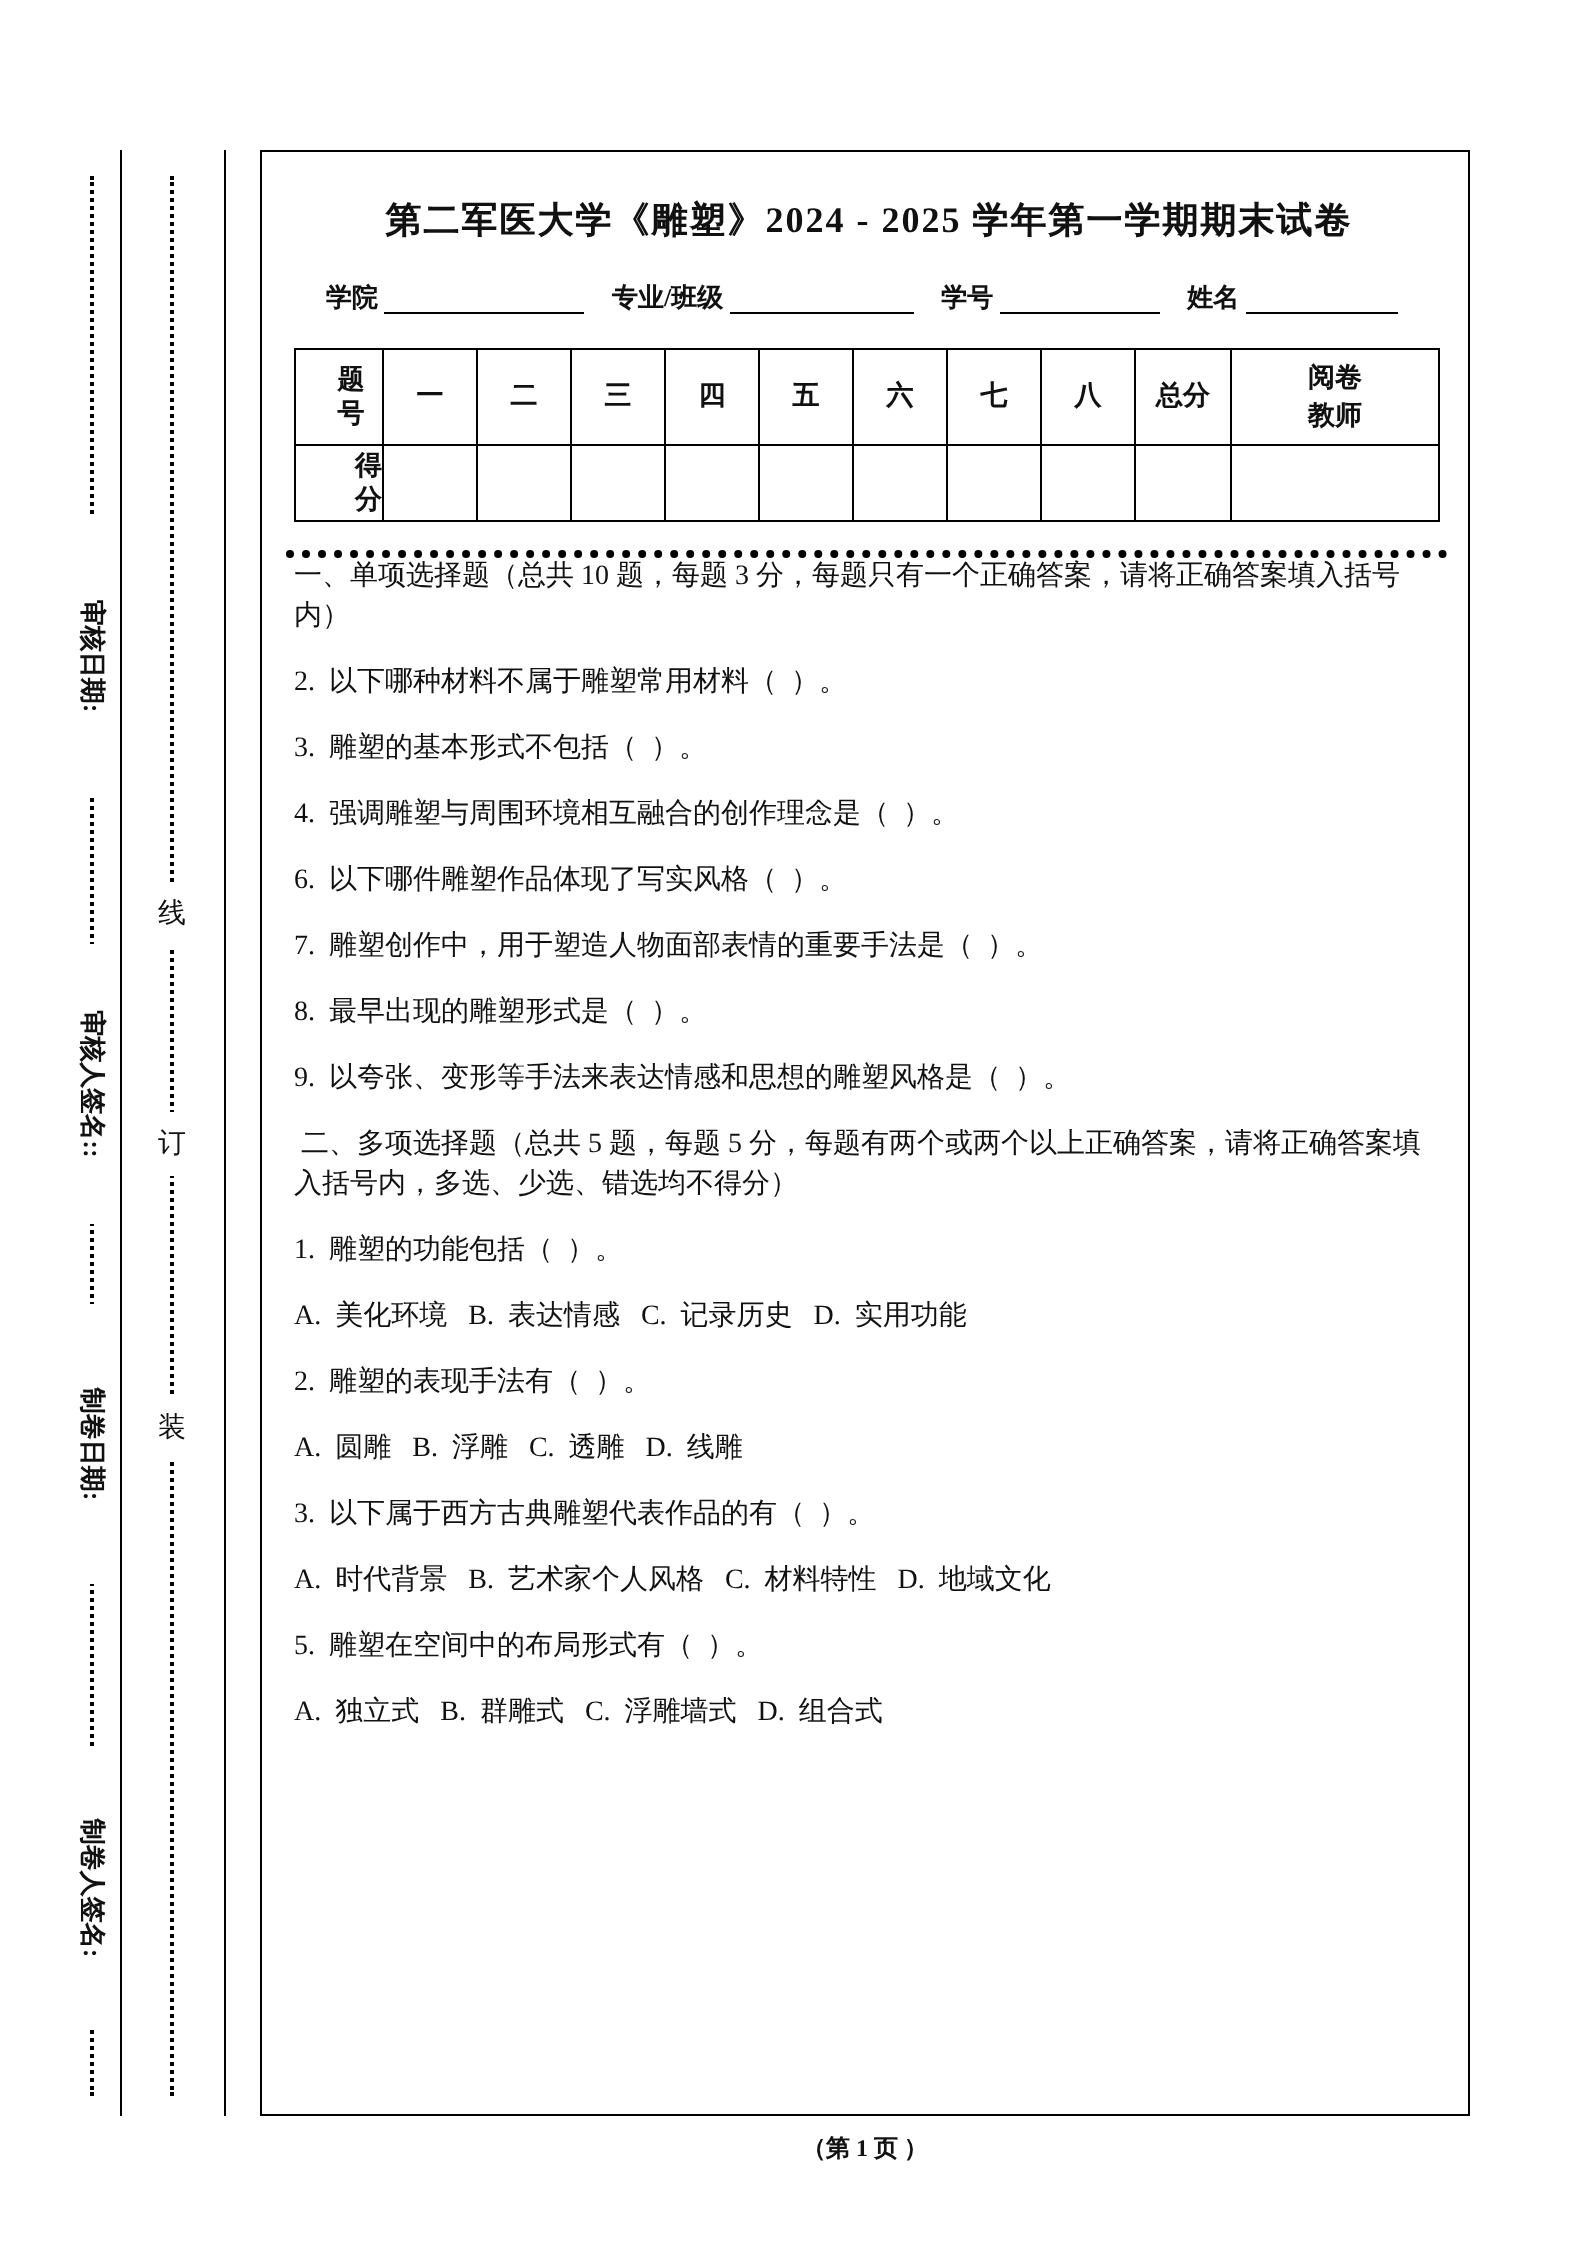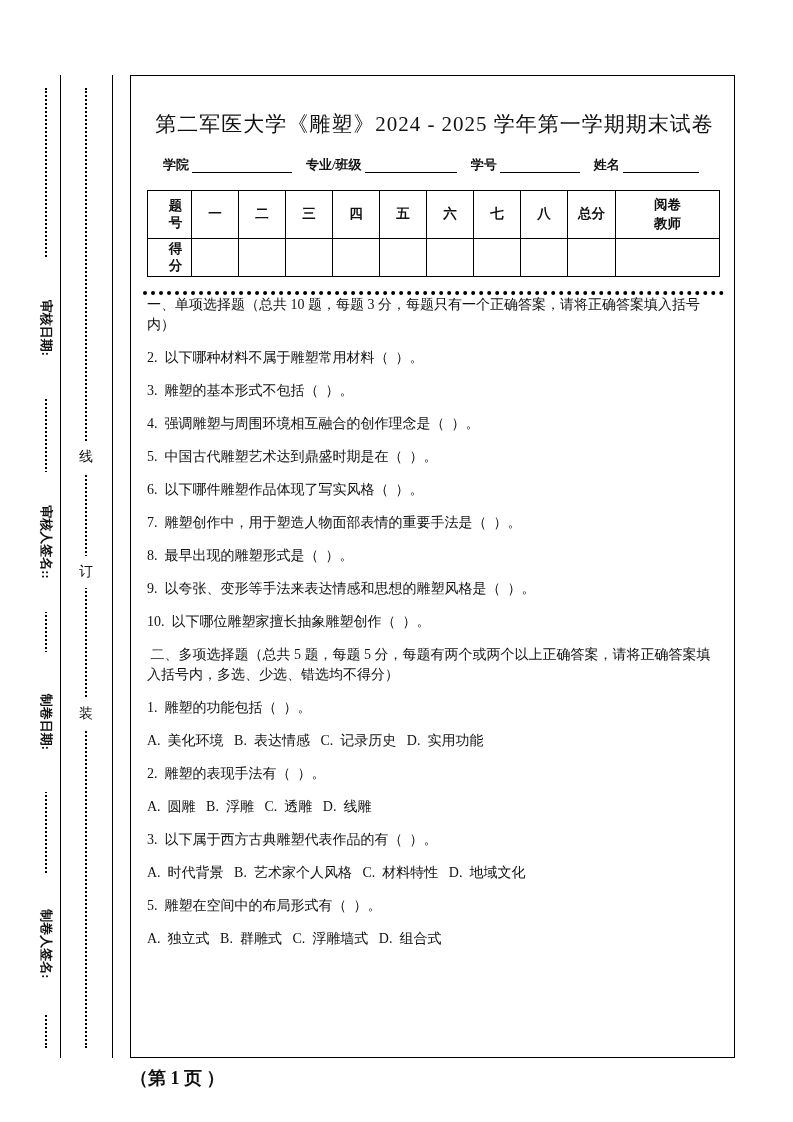--- a/index.html
+++ b/index.html
@@ -43,23 +43,23 @@
   
   .main-frame {
     position:absolute; left:130px; top:75px;
     width:605px; height:983px;
     border:1.5px solid #000;
     padding:14px 12px 0 16px;
     overflow:hidden;
   }
   .title {
     text-align:center;
-    font-size:21px; font-weight:normal;
+    font-size:18px; font-weight:bold;
     letter-spacing:1px;
-    margin-top:20px;
+    margin-top:8px;
   }
   .info-row {
     display:flex; align-items:flex-start;
     margin-top:18px; padding-left:16px;
     font-size:13px; font-weight:bold;
   }
   .blank {
     display:inline-block; height:17px;
     border-bottom:1.2px solid #000;
     margin:0 14px 1px 3px;
@@ -75,21 +75,21 @@
     width:572px;
     table-layout:fixed;
   }
   table.score-table td {
     border:1.5px solid #000;
     text-align:center; vertical-align:middle;
     font-size:13.5px; font-weight:bold;
     line-height:1.35;
   }
   tr.r1 td { height:48px; }
-  tr.r2 td { height:38px; }
+  tr.r2 td { height:38px;text-align:right; }
   .stack {
     display:inline-block; width:1.1em;
     word-break:break-all; line-height:1.3;margin-left:12px;
   }
   .stack2 {
     display:inline-block; width:2.4em;
     word-break:break-all; line-height:1.35;text-align:center;
   }
 
   .dotted-sep {
@@ -99,21 +99,21 @@
 
   .body-text { font-size:14px; }
   .line {
     white-space:pre-wrap;
     line-height:20px;
     margin-bottom:13px;
   }
 
   .footer {
     position:absolute; left:130px; top:1066px; width:605px;
-    font-size:18px; font-weight:bold;
+    text-align:center; font-size:12px; font-weight:bold;
   }
 </style>
 </head>
 <body>
 
 <div>
   <div class="dotline" id="dotline-1"></div>
   <div class="vlabel" style="top:318px">审核日期:</div>
   <div class="vlabel" style="top:532px">审核人签名::</div>
   <div class="vlabel" style="top:712px">制卷日期:</div>
@@ -187,26 +187,24 @@
   </tbody>
     </table>
 
   <div class="dotted-sep"></div>
 
   <div class="body-text">
     <p class="line">一、单项选择题（总共 10 题，每题 3 分，每题只有一个正确答案，请将正确答案填入括号内）</p>
     <p class="line">2.  以下哪种材料不属于雕塑常用材料（  ）。</p>
     <p class="line">3.  雕塑的基本形式不包括（  ）。</p>
     <p class="line">4.  强调雕塑与周围环境相互融合的创作理念是（  ）。</p>
-    <p class="line">5.  中国古代雕塑艺术达到鼎盛时期是在（  ）。</p>
     <p class="line">6.  以下哪件雕塑作品体现了写实风格（  ）。</p>
     <p class="line">7.  雕塑创作中，用于塑造人物面部表情的重要手法是（  ）。</p>
     <p class="line">8.  最早出现的雕塑形式是（  ）。</p>
     <p class="line">9.  以夸张、变形等手法来表达情感和思想的雕塑风格是（  ）。</p>
-    <p class="line">10.  以下哪位雕塑家擅长抽象雕塑创作（  ）。</p>
 
     <p class="line"> 二、多项选择题（总共 5 题，每题 5 分，每题有两个或两个以上正确答案，请将正确答案填入括号内，多选、少选、错选均不得分）</p>
     <p class="line">1.  雕塑的功能包括（  ）。</p>
     <p class="line">A.  美化环境   B.  表达情感   C.  记录历史   D.  实用功能</p>
     <p class="line">2.  雕塑的表现手法有（  ）。</p>
     <p class="line">A.  圆雕   B.  浮雕   C.  透雕   D.  线雕</p>
     <p class="line">3.  以下属于西方古典雕塑代表作品的有（  ）。</p>
     <p class="line">A.  时代背景   B.  艺术家个人风格   C.  材料特性   D.  地域文化</p>
     <p class="line">5.  雕塑在空间中的布局形式有（  ）。</p>
     <p class="line">A.  独立式   B.  群雕式   C.  浮雕墙式   D.  组合式</p>

